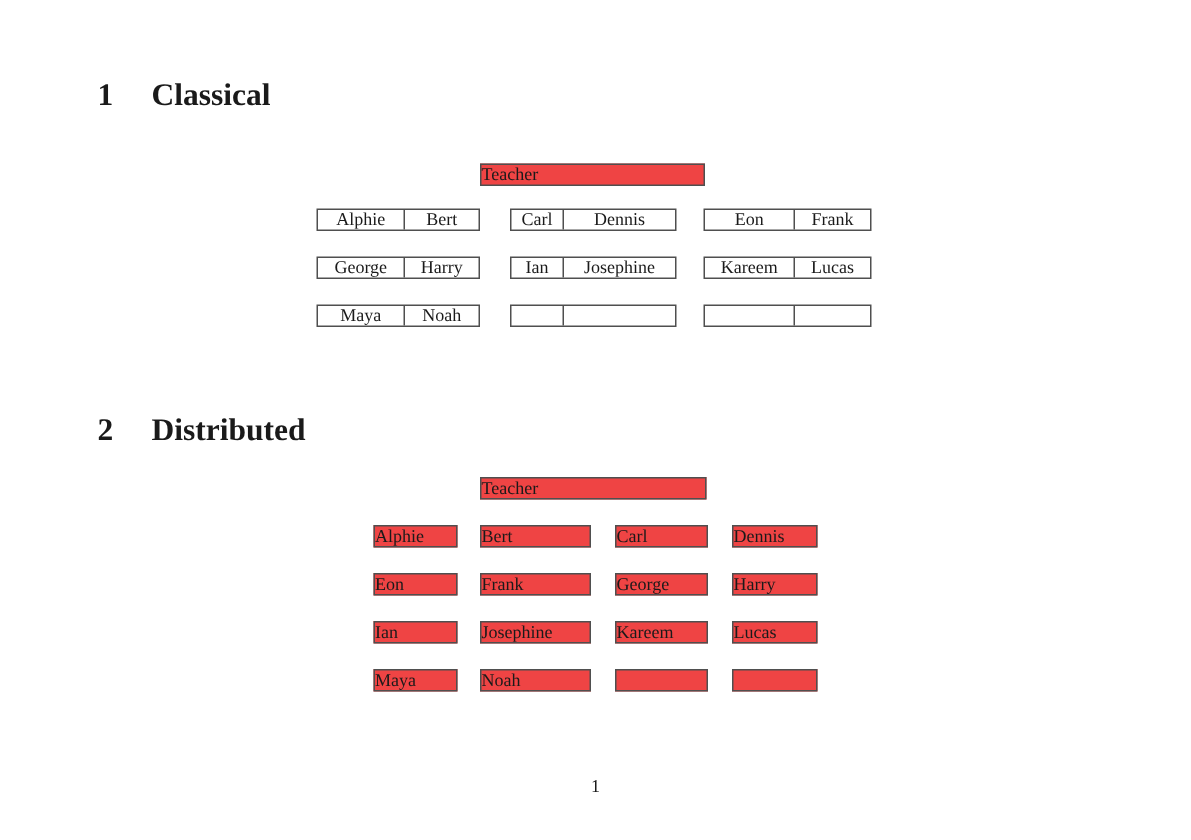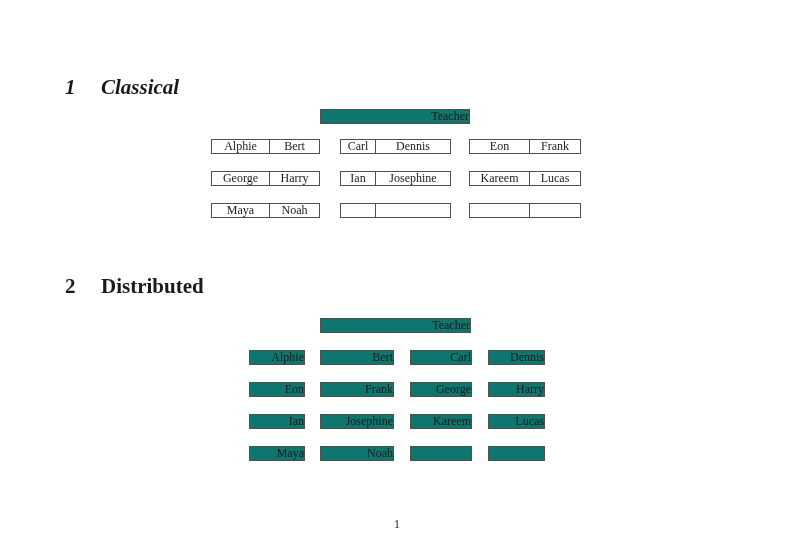--- a/index.html
+++ b/index.html
@@ -22,24 +22,24 @@
   }
   .heading .num {
     display: inline-block;
     width: 36px;
   }
   .box {
     position: absolute;
     height: 15px;
     border: 1px solid #4f4f4f;
     box-sizing: border-box;
-    background: #0f766e;
+    background: #ef4444;
     display: flex;
     align-items: center;
-    justify-content: flex-end;
+    justify-content: flex-start;
     font-size: 12px;
     line-height: 13px;
   }
   .desk {
     position: absolute;
     height: 15px;
     border: 1px solid #4f4f4f;
     box-sizing: border-box;
     background: #ffffff;
     display: flex;
@@ -64,21 +64,21 @@
     text-align: center;
     font-size: 12px;
     line-height: 14px;
   }
 </style>
 </head>
 <body>
 
 <div class="page">
 
-  <div class="heading" style="top:77px;font-style:italic;">
+  <div class="heading" style="top:53px;">
     <span class="num">1</span><span>Classical</span>
   </div>
 
   <div class="box" style="left:320px; top:109px; width:150px;">
     <span>Teacher</span>
   </div>
 
   <div class="desk" style="left:211px; top:139px; width:109px;">
     <div class="cell first" style="width:58px;">Alphie</div>
     <div class="cell second">Bert</div>

